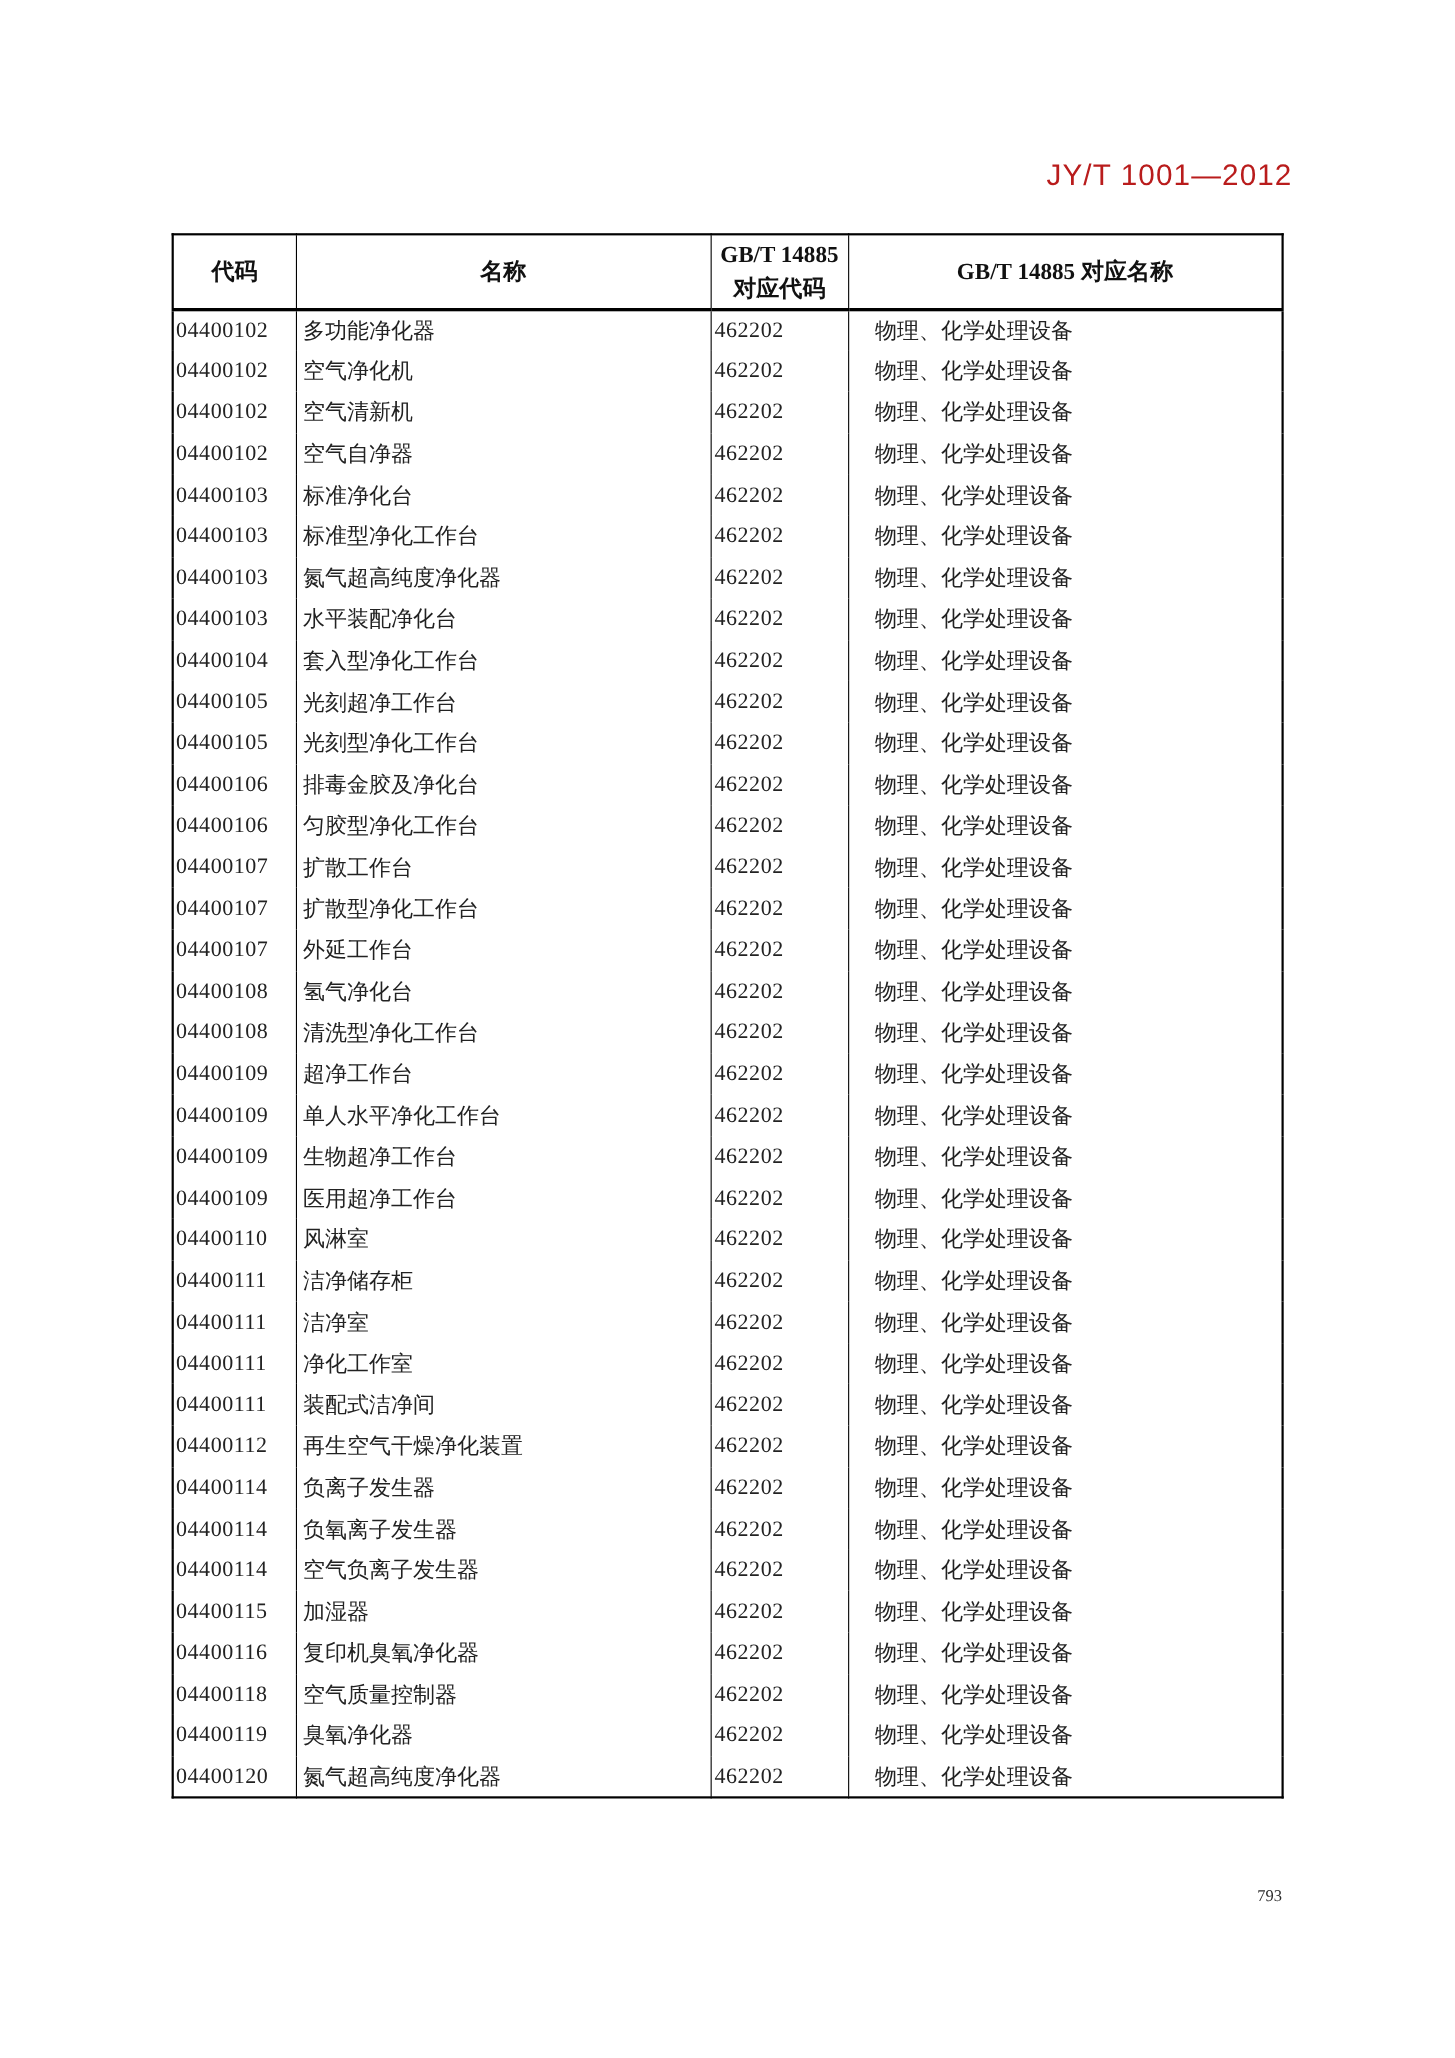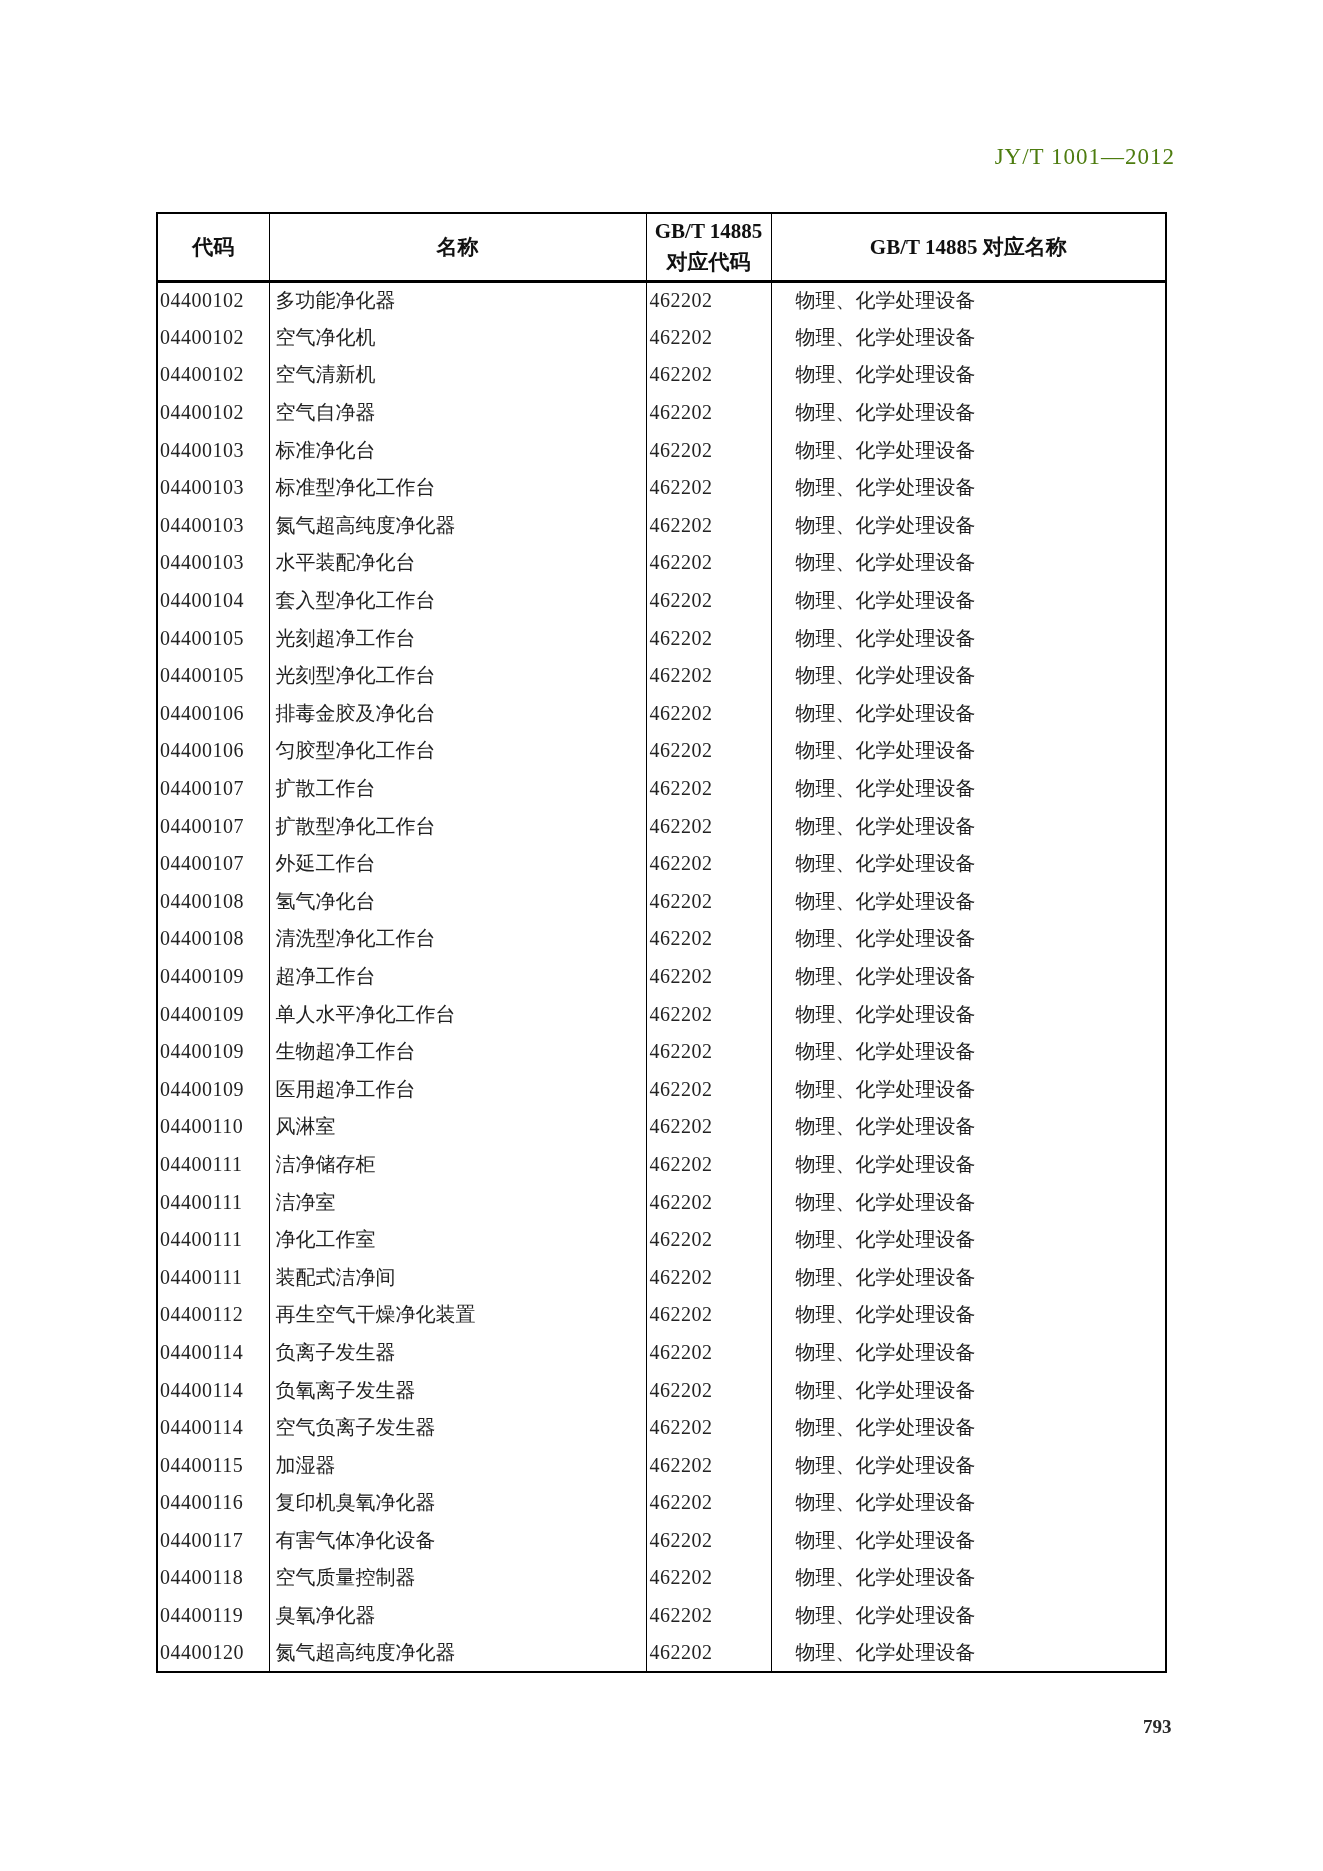--- a/index.html
+++ b/index.html
@@ -9,24 +9,24 @@
     height: 1871px;
     position: relative;
     font-family: "Liberation Serif", "DejaVu Serif", serif;
     color: #1f1f1f;
     overflow: hidden;
   }
   .doc-number {
     position: absolute;
     top: 144px;
     right: 148px;
-    font-family: Liberation Serif, serif;
-    font-size: 23px;
+    font-family: Liberation Sans, sans-serif;
+    font-size: 27px;
     letter-spacing: 1px;
-    color: #4d7c0f;
+    color: #b91c1c;
   }
   table.mapping-table {
     position: absolute;
     left: 156px;
     top: 212px;
     width: 1009px;
     border-collapse: collapse;
     table-layout: fixed;
     border: 2px solid #000;
   }
@@ -55,23 +55,22 @@
     color: #222;
   }
   td.cell-code { padding-left: 2px; letter-spacing: 0.5px; }
   td.cell-name { padding-left: 6px; }
   td.cell-gbt-code { padding-left: 3px; letter-spacing: 0.5px; }
   td.cell-gbt-name { padding-left: 24px; }
   .page-number {
     position: absolute;
     left: 1143px;
     top: 1716px;
-    font-size: 19px;
+    font-size: 15px;
     color: #2a2a2a;
-    font-weight: bold;
   }
 </style>
 </head>
 <body>
 
 <div>
 
   <div class="doc-number">JY/T 1001—2012</div>
 
   <table class="mapping-table">
@@ -318,26 +317,20 @@
     <td class="cell-gbt-name">物理、化学处理设备</td>
   </tr>
 
   <tr>
     <td class="cell-code">04400116</td>
     <td class="cell-name">复印机臭氧净化器</td>
     <td class="cell-gbt-code">462202</td>
     <td class="cell-gbt-name">物理、化学处理设备</td>
   </tr>
 
-  <tr>
-    <td class="cell-code">04400117</td>
-    <td class="cell-name">有害气体净化设备</td>
-    <td class="cell-gbt-code">462202</td>
-    <td class="cell-gbt-name">物理、化学处理设备</td>
-  </tr>
 
   <tr>
     <td class="cell-code">04400118</td>
     <td class="cell-name">空气质量控制器</td>
     <td class="cell-gbt-code">462202</td>
     <td class="cell-gbt-name">物理、化学处理设备</td>
   </tr>
 
   <tr>
     <td class="cell-code">04400119</td>

